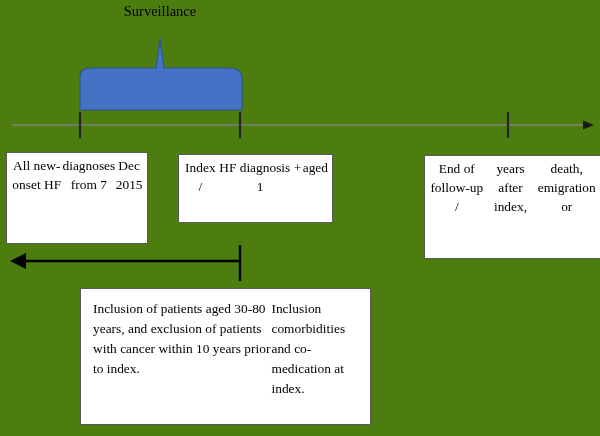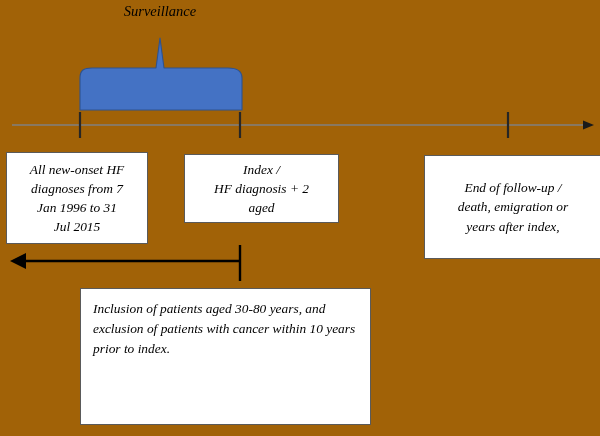--- a/index.html
+++ b/index.html
@@ -9,23 +9,22 @@
     background: #ffffff;
   }
   body {
     font-family: "Liberation Serif", "DejaVu Serif", serif;
     color: #000000;
   }
   #figure {
     position: relative;
     width: 600px;
     height: 436px;
-    background: #a16207;
+    background: #4d7c0f;
     overflow: hidden;
-    font-style: italic;
   }
 
   
   .surv-label {
     position: absolute;
     left: 95px;
     top: 4px;
     width: 130px;
     text-align: center;
     font-size: 14.5px;
@@ -53,30 +52,30 @@
 
   
   .tbox {
     position: absolute;
     box-sizing: border-box;
     border: 1.2px solid #5a5a5a;
     background: #ffffff;
     font-size: 13.4px;
     line-height: 1.42;
     display: flex;
-    flex-direction: column;
+    flex-direction: row;
     justify-content: center;
     padding: 3px 4px;
   }
   .tbox .ln { display: block; }
   .tbox.center { text-align: center; }
   .tbox.left   { text-align: left; }
 
   #box-inclusion-period { left: 6px;   top: 152px; width: 142px; height: 92px; }
-  #box-index            { left: 184px; top: 154px; width: 155px; height: 69px; text-align: center; }
+  #box-index            { left: 178px; top: 154px; width: 155px; height: 69px; text-align: center; }
   #box-followup-end     { left: 424px; top: 155px; width: 178px; height: 104px; }
 
   #box-criteria {
     left: 80px; top: 288px; width: 291px; height: 137px;
     padding: 10px 12px;
     justify-content: flex-start;
     line-height: 1.5;
   }
   #box-criteria .para { margin: 0; }
   #box-criteria .gap  { height: 15px; }
@@ -114,40 +113,40 @@
     <line x1="12" y1="17" x2="585" y2="17" stroke="#808080" stroke-width="1.3"></line>
     <path d="M 583 12.4 L 594 17 L 583 21.6 Z" fill="#1a1a1a"></path>
     <line x1="80" y1="4" x2="80" y2="30" stroke="#262626" stroke-width="2.2"></line>
     <line x1="240" y1="4" x2="240" y2="30" stroke="#262626" stroke-width="2.2"></line>
     <line x1="508" y1="4" x2="508" y2="30" stroke="#262626" stroke-width="2.2"></line>
   </svg>
 
   <div class="tbox center" id="box-inclusion-period">
     <span class="ln">All new-onset HF</span>
     <span class="ln">diagnoses from 7</span>
-    <span class="ln">Jan 1996 to 31</span>
-    <span class="ln">Jul 2015</span>
+    <span class="ln">Dec 2015</span>
   </div>
 
   <div class="tbox center" id="box-index">
     <span class="ln">Index /</span>
-    <span class="ln">HF diagnosis + 2</span>
+    <span class="ln">HF diagnosis + 1</span>
     <span class="ln">aged</span>
   </div>
 
   <div class="tbox center" id="box-followup-end">
     <span class="ln">End of follow-up /</span>
+    <span class="ln">years after index,</span>
     <span class="ln">death, emigration or</span>
-    <span class="ln">years after index,</span>
   </div>
 
   <svg class="lookback-svg" viewBox="0 0 300 42">
     <line x1="240" y1="2" x2="240" y2="38" stroke="#000000" stroke-width="2.4"></line>
     <line x1="240" y1="18" x2="24" y2="18" stroke="#000000" stroke-width="2.4"></line>
     <path d="M 26 10 L 10 18 L 26 26 Z" fill="#000000"></path>
   </svg>
 
   <div class="tbox left" id="box-criteria">
     <p class="para">Inclusion of patients aged 30-80 years, and exclusion of patients with cancer within 10 years prior to index.</p>
     <div class="gap"></div>
+    <p class="para">Inclusion comorbidities and co-medication at index.</p>
   </div>
 
 </div>
 
 </body></html>

